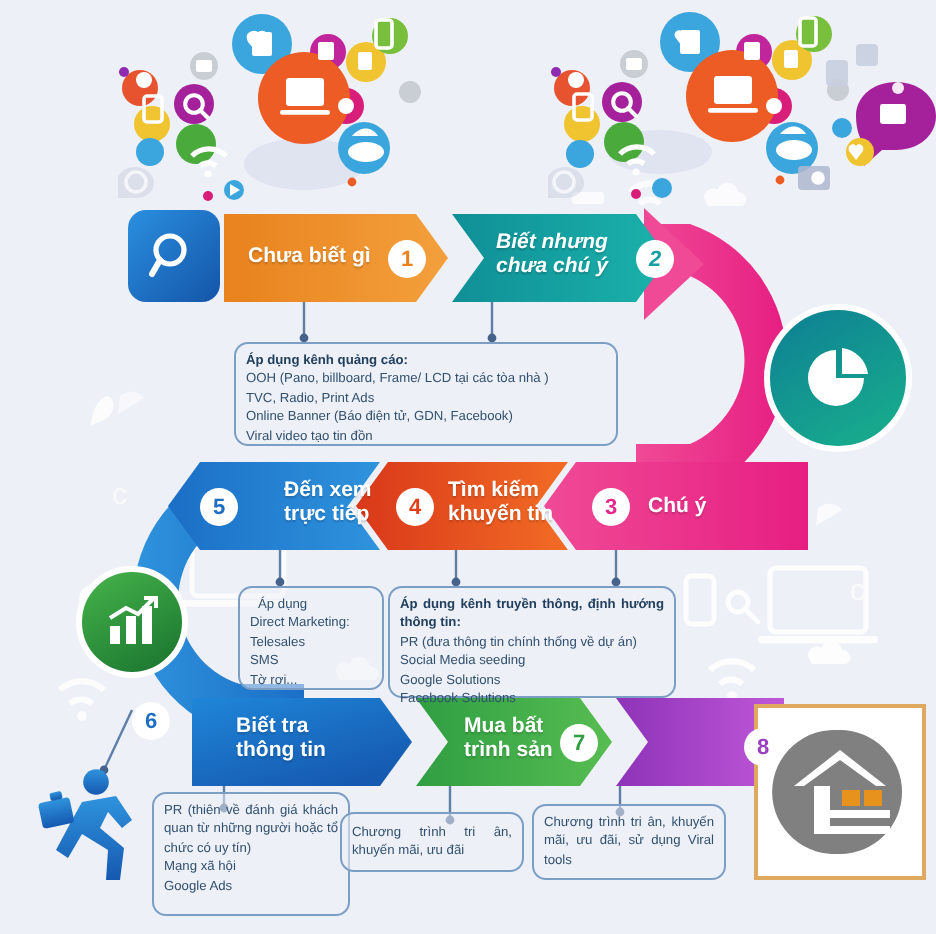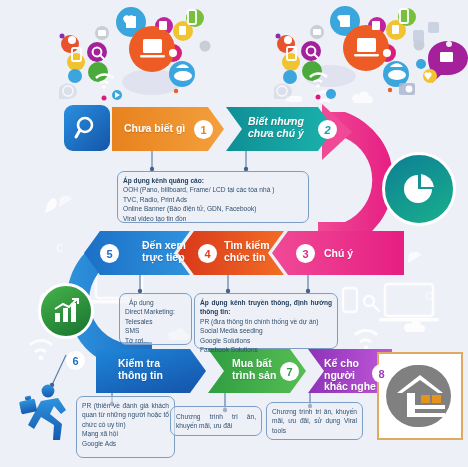--- a/index.html
+++ b/index.html
@@ -357,45 +357,43 @@
     <span class="num t" style="left:92px;top:13px;">2</span>
   </div>
 
   <div class="banner" style="left:272px;top:231px;width:132px;height:44px;">
     <span class="lbl" style="left:52px;top:17px;">Chú ý</span>
     <span class="num p" style="left:24px;top:13px;">3</span>
   </div>
 
   <div class="banner" style="left:178px;top:231px;width:106px;height:44px;">
     <span class="lbl" style="left:46px;top:9px;">Tìm kiếm
-chức tin</span>
+khuyến tin</span>
     <span class="num r" style="left:20px;top:13px;">4</span>
   </div>
 
   <div class="banner" style="left:84px;top:231px;width:106px;height:44px;">
     <span class="lbl" style="left:42px;top:9px;margin-left:16px;">Đến xem
 trực tiếp</span>
     <span class="num b" style="left:16px;top:13px;">5</span>
   </div>
 
   <div class="banner" style="left:96px;top:349px;width:110px;height:44px;">
-    <span class="lbl" style="left:22px;top:9px;">Kiểm tra
+    <span class="lbl" style="left:22px;top:9px;">Biết tra
 thông tin</span>
     <span class="num b" style="left:-30px;top:2px;">6</span>
   </div>
 
   <div class="banner" style="left:208px;top:349px;width:98px;height:44px;">
     <span class="lbl" style="left:24px;top:9px;">Mua bất
 trình sản</span>
     <span class="num g" style="left:72px;top:13px;">7</span>
   </div>
 
   <div class="banner" style="left:308px;top:349px;width:84px;height:44px;">
-    <span class="lbl" style="left:16px;top:9px;">Kể cho người
-khác nghe</span>
     <span class="num v" style="left:64px;top:15px;">8</span>
   </div>
 
   <div class="note" style="left:117px;top:171px;width:192px;height:52px;">
     <b>Áp dụng kênh quảng cáo:</b>
     <span class="ln">OOH (Pano, billboard, Frame/ LCD tại các tòa nhà )</span>
     <span class="ln">TVC, Radio, Print Ads</span>
     <span class="ln">Online Banner (Báo điện tử, GDN, Facebook)</span>
     <span class="ln">Viral video tạo tin đồn</span>
   </div>

